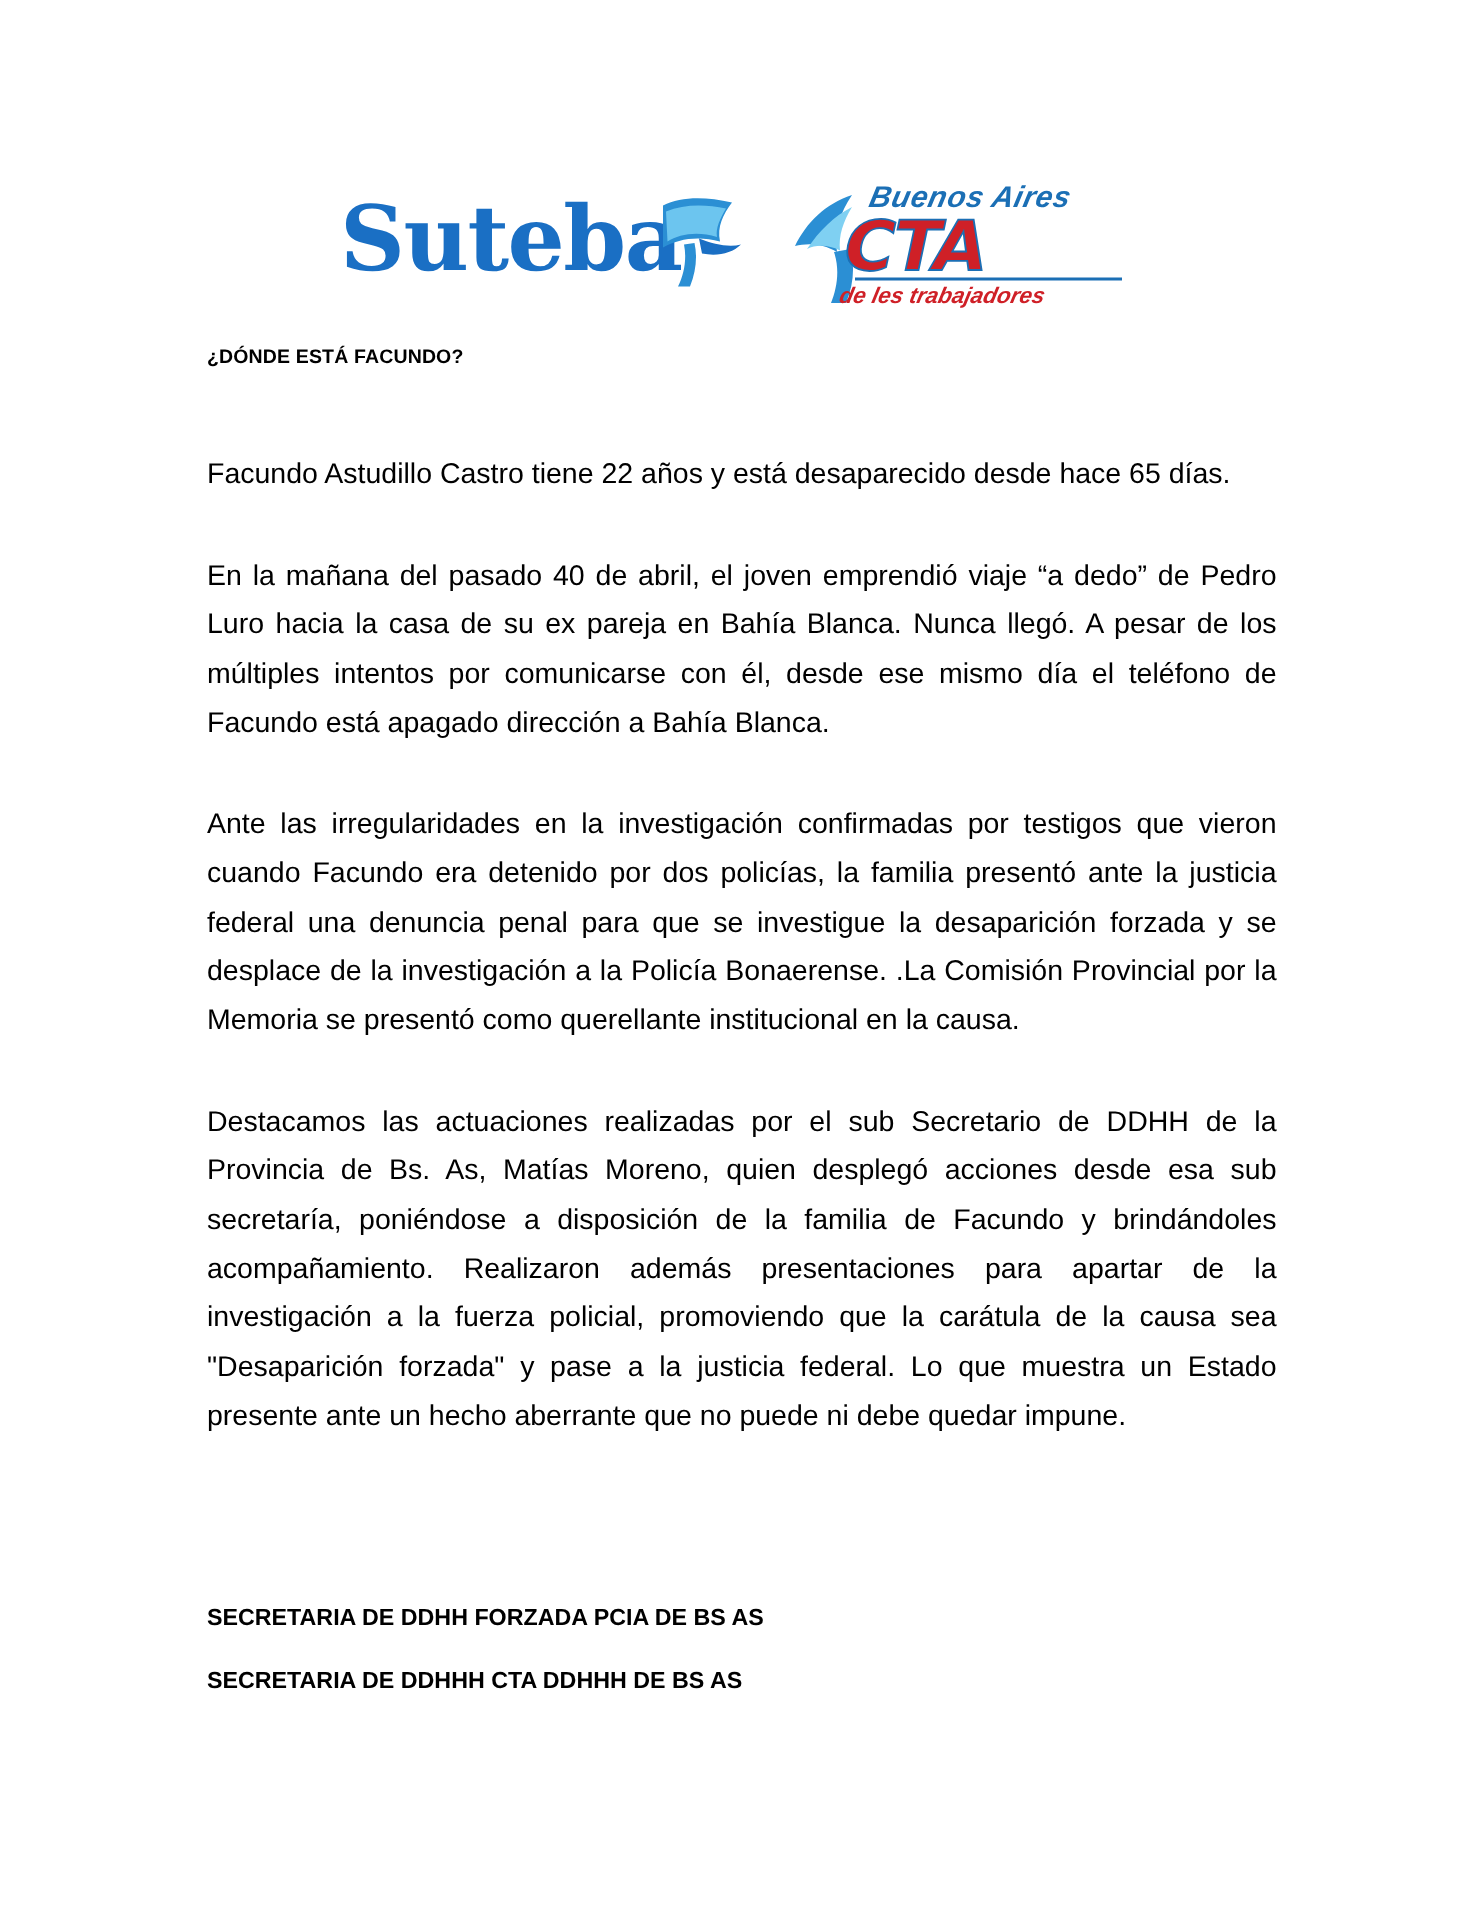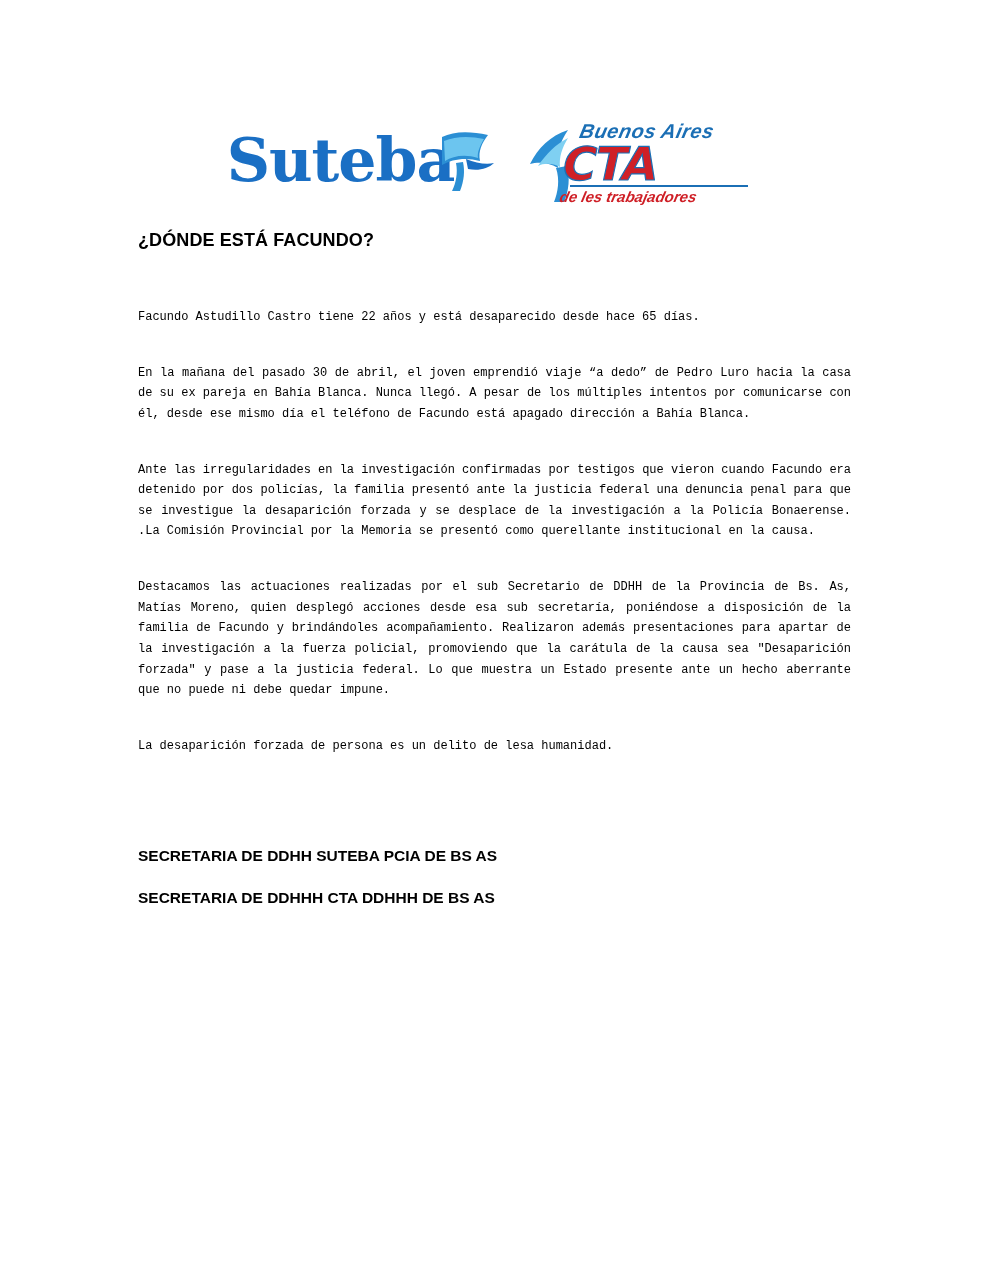--- a/index.html
+++ b/index.html
@@ -63,35 +63,34 @@
     height: 96px;
   }
   .cta-logo svg { display: block; }
 
   
   .doc-body {
     padding: 0 138px 0 138px;
     box-sizing: border-box;
   }
   .doc-title {
-    font-size: 18px;
+    font-size: 13px;
     font-weight: bold;
     margin: 0 0 0 0;
     letter-spacing: 0.1px;
   }
   .spacer-lg { height: 56px; }
   .spacer-sm { height: 18px; }
 
   p.para {
-    font-size: 12px;
+    font-size: 19px;
     line-height: 1.72;
     margin: 0 0 17px 0;
     text-align: justify;
     text-justify: inter-word;
-    font-family: Liberation Mono, monospace;
   }
   p.para.left { text-align: left; }
   p.bold {
     font-weight: bold;
   }
   .sig {
     font-size: 15.5px;
     font-weight: bold;
     margin: 0 0 24px 0;
   }
@@ -139,32 +138,31 @@
   </div>
 
   <div class="doc-body">
 
     <div class="doc-title">¿DÓNDE ESTÁ FACUNDO?</div>
 
     <div class="spacer-lg"></div>
 
     <p class="para left">Facundo Astudillo Castro tiene 22 años y está desaparecido desde hace 65 días.</p>
     <div class="spacer-sm"></div>
-    <p class="para">En la mañana del pasado 30 de abril, el joven emprendió viaje “a dedo” de Pedro Luro hacia la casa de su ex pareja en Bahía Blanca. Nunca llegó. A pesar de los múltiples intentos por comunicarse con él, desde ese mismo día el teléfono de Facundo está apagado dirección a Bahía Blanca.</p>
+    <p class="para">En la mañana del pasado 40 de abril, el joven emprendió viaje “a dedo” de Pedro Luro hacia la casa de su ex pareja en Bahía Blanca. Nunca llegó. A pesar de los múltiples intentos por comunicarse con él, desde ese mismo día el teléfono de Facundo está apagado dirección a Bahía Blanca.</p>
     <div class="spacer-sm"></div>
     <p class="para">Ante las  irregularidades en la investigación confirmadas por testigos que vieron cuando Facundo era detenido por dos policías, la familia presentó ante la justicia federal una denuncia penal para que se investigue la desaparición forzada y se desplace de la investigación a la Policía Bonaerense. .La Comisión Provincial por la Memoria se presentó como querellante institucional en la causa.</p>
     <div class="spacer-sm"></div>
     <p class="para">Destacamos las actuaciones realizadas por el sub Secretario de DDHH de la Provincia de Bs. As, Matías Moreno, quien desplegó  acciones  desde esa sub secretaría, poniéndose a disposición de la familia de Facundo y  brindándoles acompañamiento. Realizaron además presentaciones para apartar de la investigación a la fuerza policial, promoviendo que la carátula de la causa sea "Desaparición forzada" y  pase a la justicia federal. Lo que muestra un  Estado presente ante un hecho aberrante que no puede ni debe quedar impune.</p>
 
     <div class="spacer-sm"></div>
 
-    <p class="para left"><span class="bold">La desaparición forzada de persona es un delito de lesa humanidad</span><span class="nowrap-tail">.</span></p>
 
     <div class="spacer-sm"></div>
 
 
     <div class="spacer-lg"></div>
 
-    <div class="sig">SECRETARIA DE DDHH SUTEBA PCIA DE BS AS</div>
+    <div class="sig">SECRETARIA DE DDHH FORZADA PCIA DE BS AS</div>
     <div class="sig">SECRETARIA DE DDHHH CTA DDHHH DE BS AS</div>
 
   </div>
 </div>
 
 </body></html>

